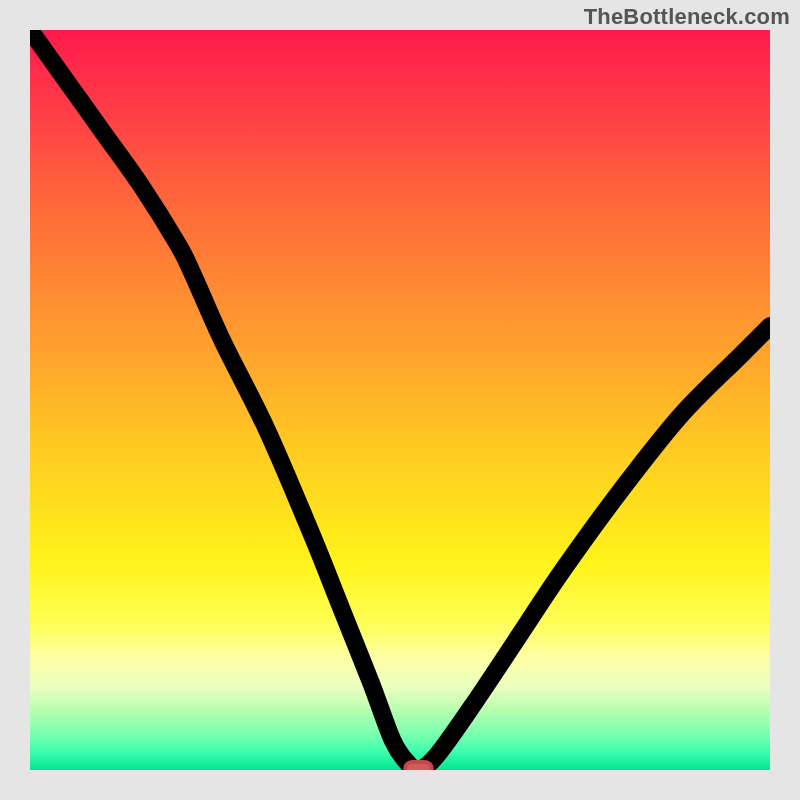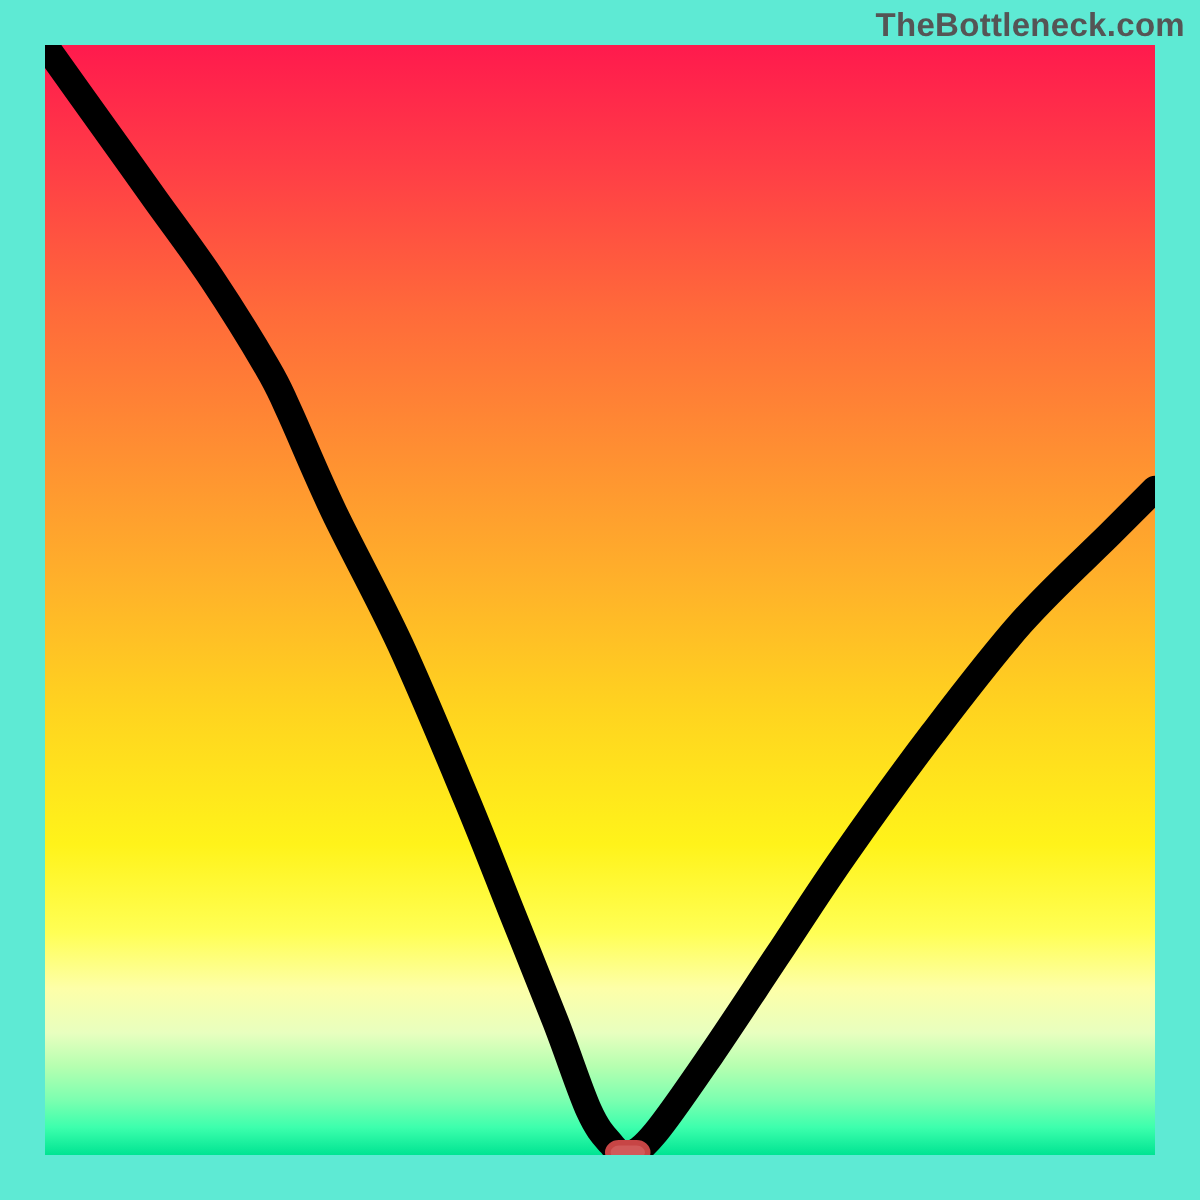--- a/index.html
+++ b/index.html
@@ -5,21 +5,21 @@
   body {
     margin: 0;
     padding: 0;
     background: #fff;
     font-family: Arial, Helvetica, sans-serif;
   }
   .stage {
     position: relative;
     width: 800px;
     height: 800px;
-    background: #5eead4;
+    background: #e5e5e5;
     overflow: hidden;
   }
   .watermark {
     position: absolute;
     top: 4px;
     right: 10px;
     color: #555;
     font-size: 22px;
     font-weight: 600;
     letter-spacing: 0.2px;

